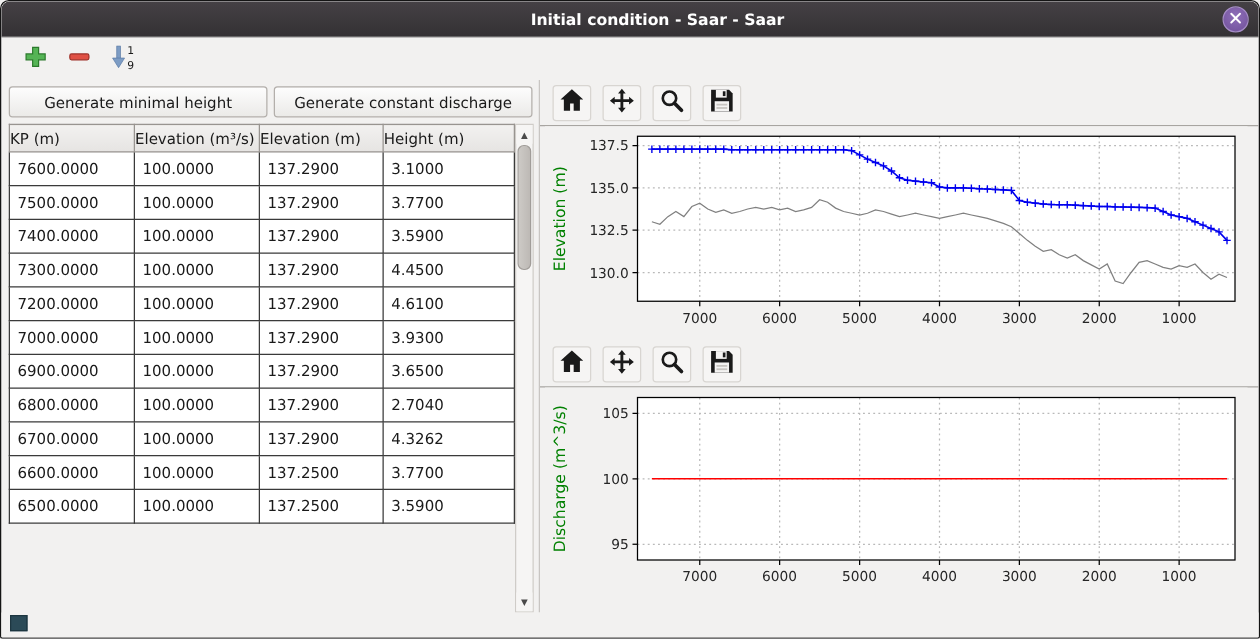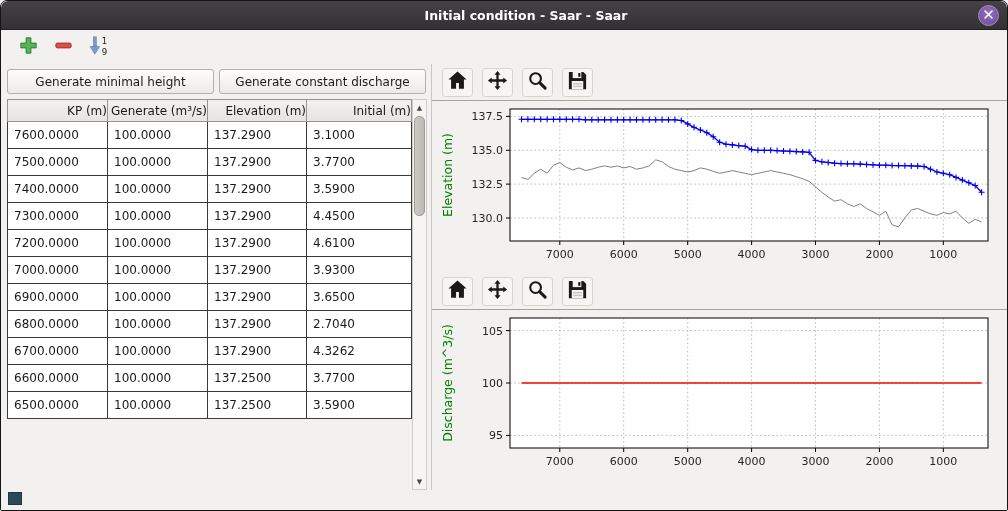--- a/index.html
+++ b/index.html
@@ -10,21 +10,21 @@
   .titlebar .title { flex:1; text-align:center; color:#ffffff; font-weight:bold; font-size:12.5px;margin-left:44px; }
   .close-btn { position:absolute; right:8px; top:4px; width:21px; height:21px; border-radius:50%; background:radial-gradient(circle at 50% 35%, #8f6fb8, #6f4f9a); border:1px solid #a58cc6; display:flex; align-items:center; justify-content:center; cursor:pointer; }
   .main-toolbar { height:34px; flex:0 0 auto; display:flex; align-items:center; gap:5px; padding:0 12px; }
   .tool-btn { width:30px; height:30px; background:transparent; border:none; display:flex; align-items:center; justify-content:center; cursor:pointer; }
   .content { flex:1; display:flex; min-height:0; }
   .left-panel { width:430px; flex:0 0 auto; padding:3px 0 0 6px; display:flex; flex-direction:column; }
   .gen-buttons { display:flex; gap:5px; margin:2px 5px 5px 0; }
   .gen-btn { flex:1; height:25px; background:linear-gradient(#fdfdfd,#ebeae8); border:1px solid #b3afab; border-radius:3px; font-family:inherit; font-size:12px; color:#1a1a1a; cursor:pointer; }
   .table-zone { flex:1; display:flex; align-items:stretch; min-height:0; }
   table { border-collapse:collapse; table-layout:fixed; width:404px; align-self:flex-start; }
-  th { background:linear-gradient(#f2f1f0,#e6e4e2); border:1px solid #989490; font-weight:normal; height:22px; font-size:12px; text-align:right; }
+  th { background:linear-gradient(#f2f1f0,#e6e4e2); border:1px solid #989490; font-weight:normal; height:22px; font-size:12px; text-align:left; }
   td { background:#ffffff; border:1px solid #3a3a3a; height:27px; padding-left:6px; font-size:12px; text-align:left;margin-top:48px; }
   .scrollbar { width:15px; position:relative; background:#f6f5f4; border:1px solid #cfccc8; }
   .sb-btn { position:absolute; left:0; width:13px; height:15px; display:flex; align-items:center; justify-content:center; font-size:7px; color:#4a4a4a; background:#f6f5f4; cursor:pointer; }
   .sb-up { top:0; }
   .sb-down { bottom:0; }
   .sb-thumb { position:absolute; left:1px; top:16px; width:11px; height:100px; background:linear-gradient(90deg,#cdcac6,#bdb9b5); border:1px solid #a19d99; border-radius:5px; cursor:pointer; }
   .right-panel { flex:1; border-left:1px solid #c8c5c2; display:flex; flex-direction:column; min-width:0; }
   .mpl-toolbar { height:37px; flex:0 0 auto; display:flex; align-items:center; gap:9px; padding:0 10px; border-bottom:1px solid #a8a5a1; }
   .icon-btn { width:31px; height:29px; background:#f6f5f4; border:1px solid #d8d5d1; border-radius:3px; display:flex; align-items:center; justify-content:center; cursor:pointer; }
   .chart-wrap { flex:0 0 auto; padding-left:4px; }
@@ -83,23 +83,23 @@
         <table>
           <colgroup>
               <col style="width:100px">
               <col style="width:100px">
               <col style="width:99px">
               <col style="width:105px">
             </colgroup>
           <thead>
               <tr>
                 <th>KP (m)</th>
-                <th>Generate (m³/s)</th>
+                <th>Elevation (m³/s)</th>
                 <th>Elevation (m)</th>
-                <th>Initial (m)</th>
+                <th>Height (m)</th>
               </tr>
             </thead>
           <tbody>
               <tr>
                 <td>7600.0000</td>
                 <td>100.0000</td>
                 <td>137.2900</td>
                 <td>3.1000</td>
               </tr>
               <tr>

